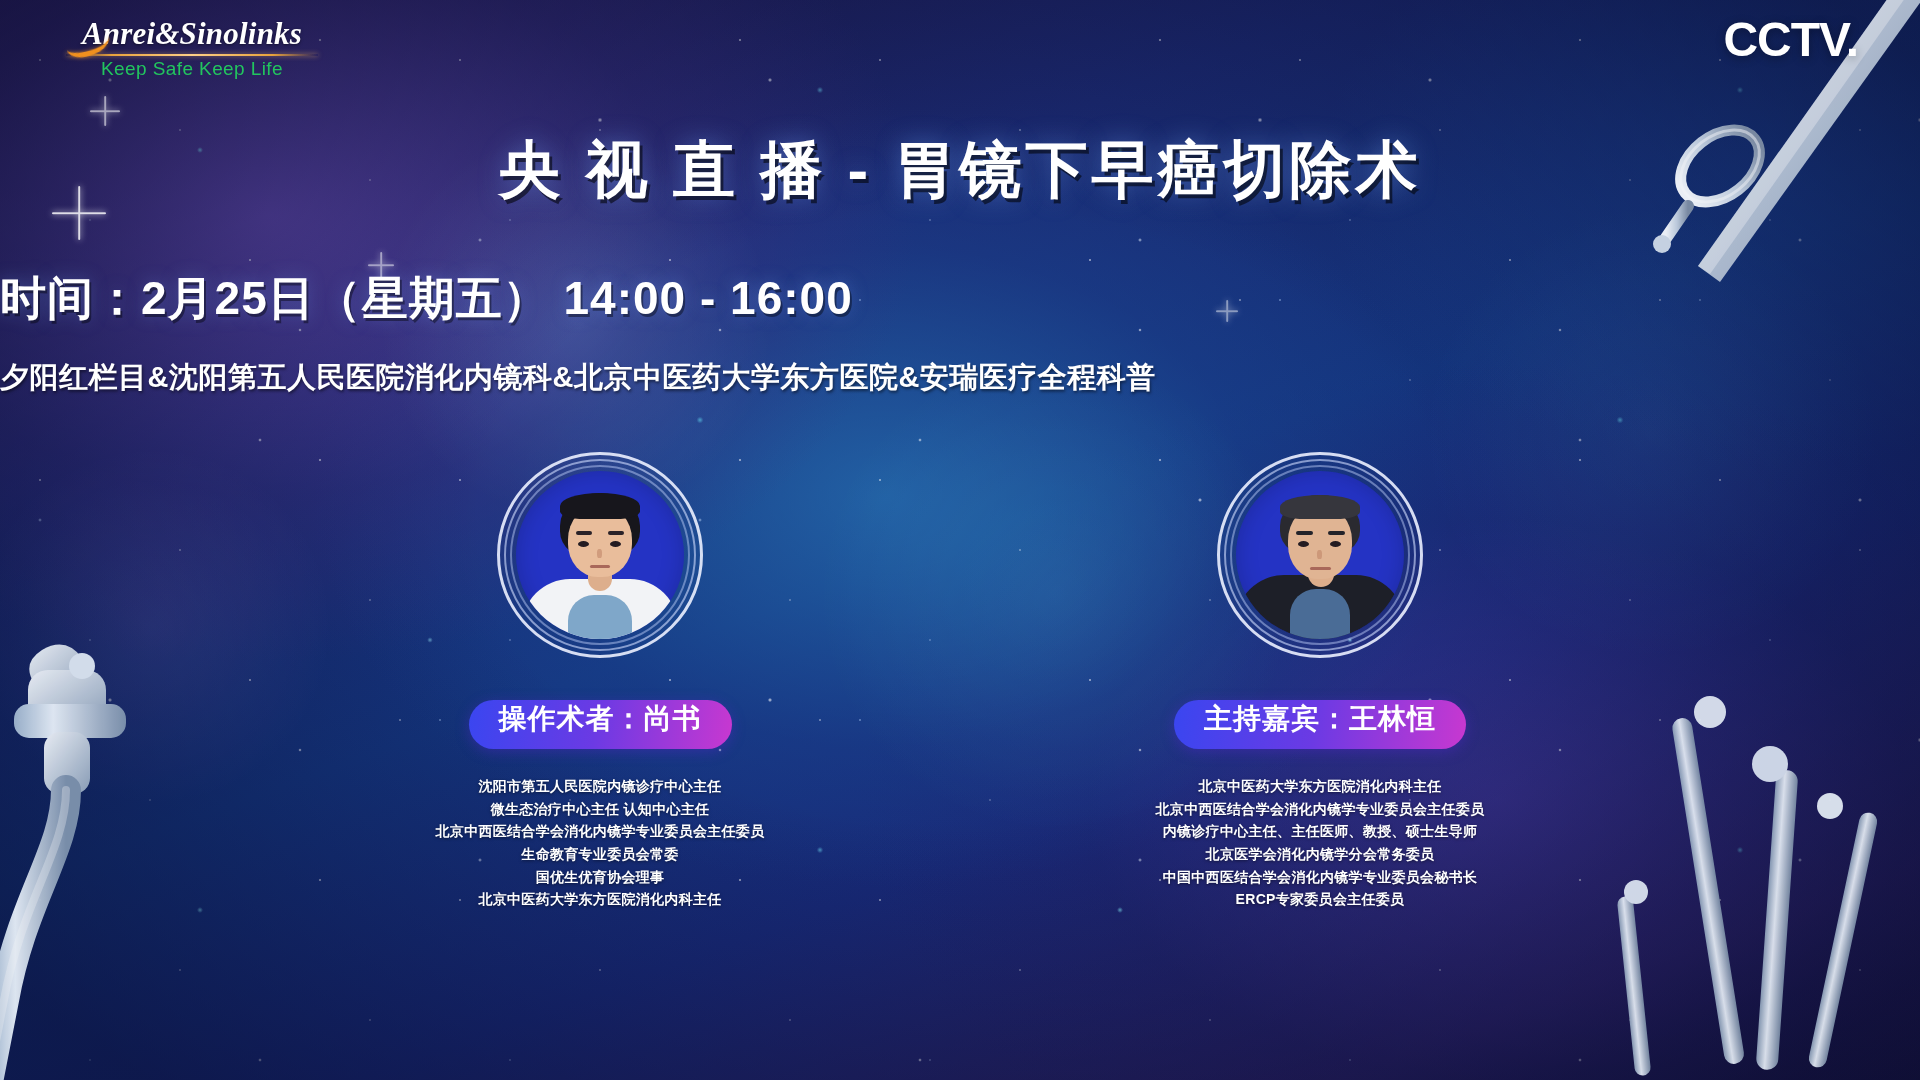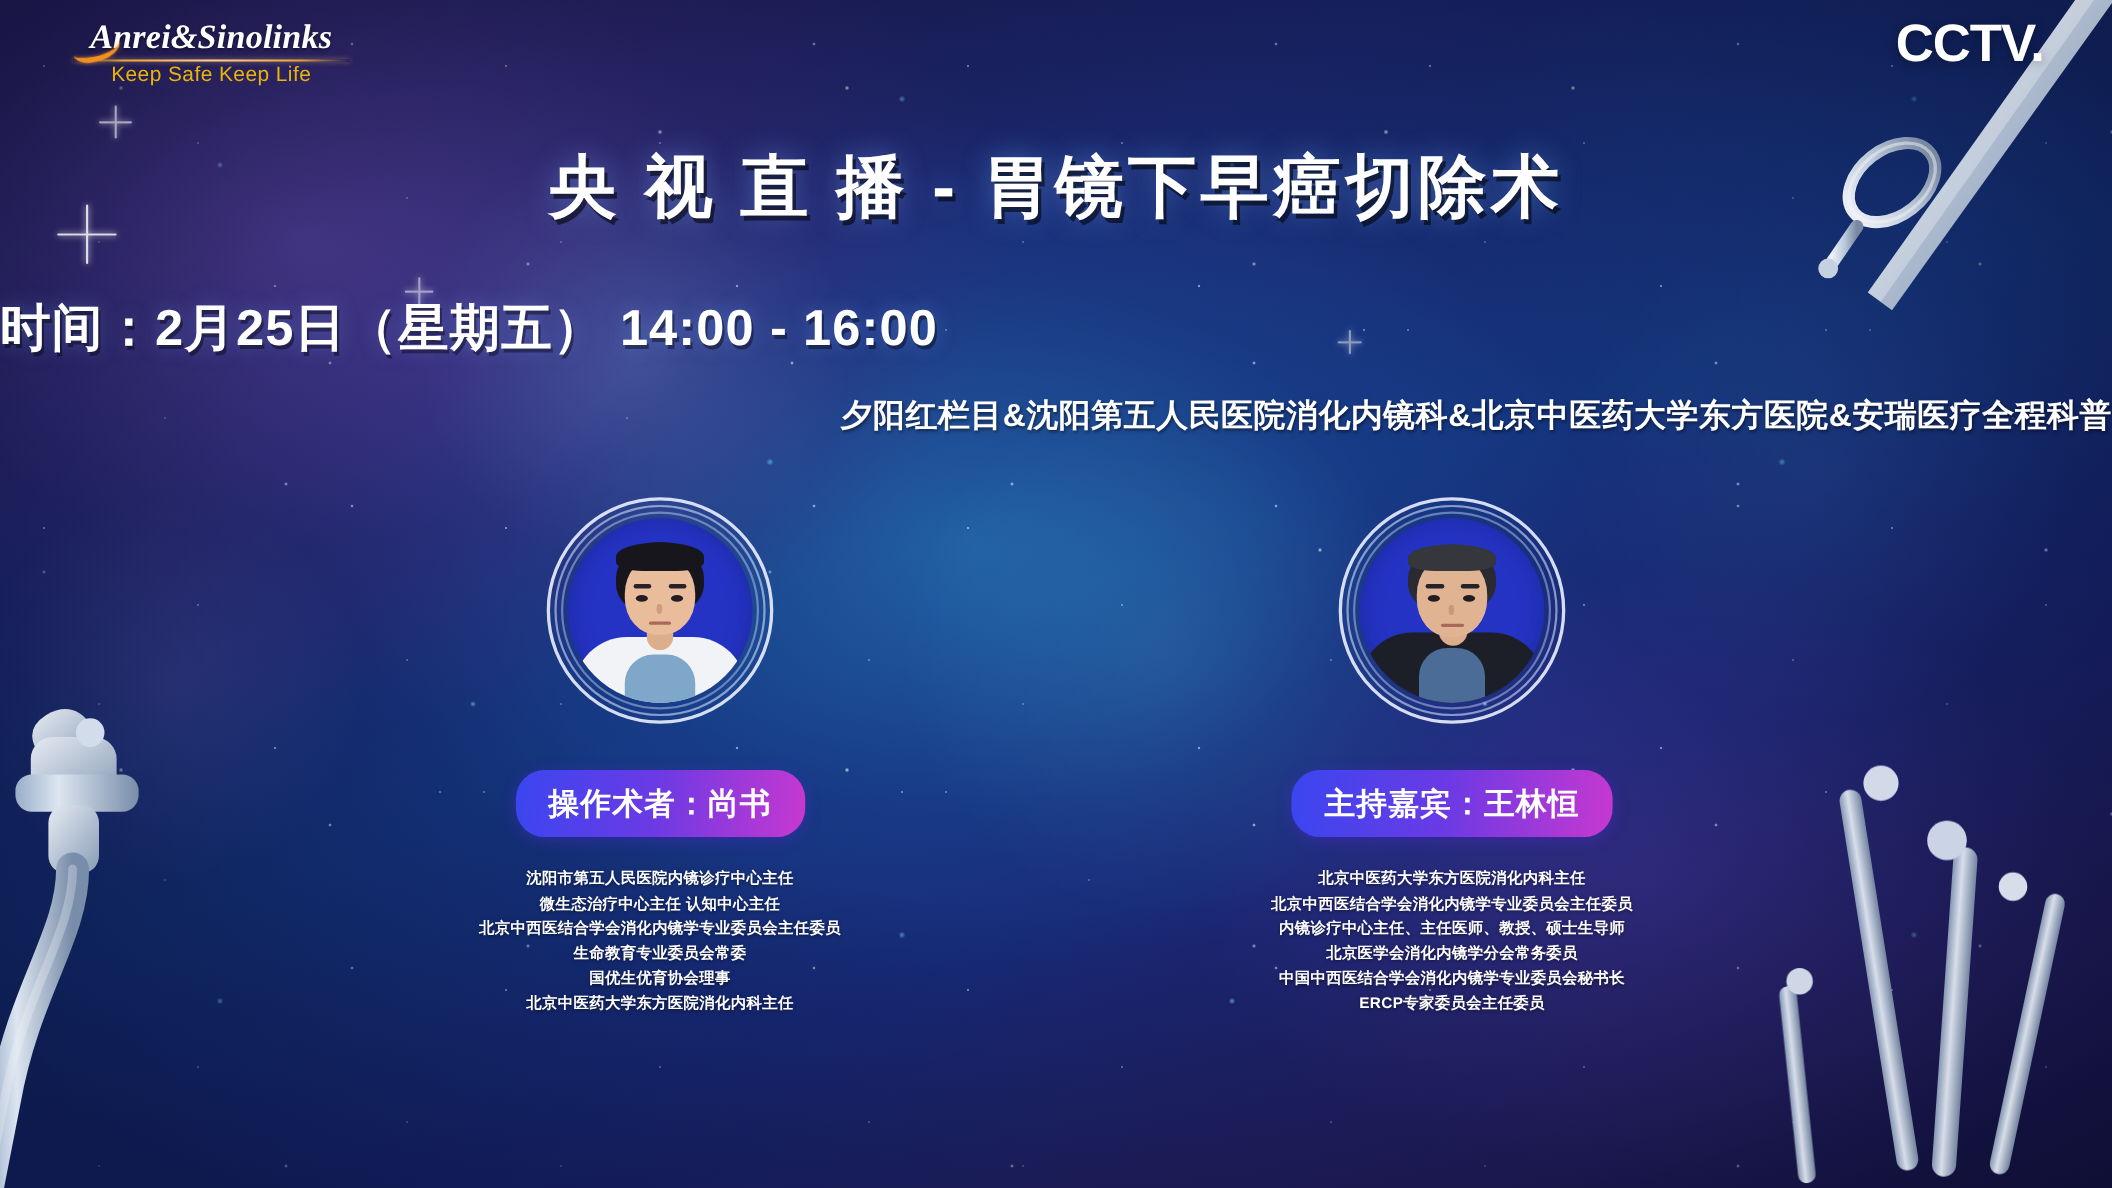--- a/index.html
+++ b/index.html
@@ -87,21 +87,21 @@
   .logo-swoosh{
     position:absolute; left:4px; top:12px; width:44px; height:26px;
     border-bottom:5px solid #f0901e; border-radius:0 0 60% 40%;
     transform:rotate(-12deg); filter:drop-shadow(0 0 2px rgba(240,144,30,.6));
   }
   .logo-rule{
     margin:3px auto 2px; width:252px; height:2px;
     background:linear-gradient(90deg, rgba(240,160,50,0) 0%, #e8a23c 18%, #ffd089 50%, #e8a23c 82%, rgba(240,160,50,0) 100%);
     box-shadow:0 0 5px rgba(255,190,100,.6);
   }
-  .logo-sub{ font-size:19px; color:#eab308; letter-spacing:.4px; font-weight:400; }
+  .logo-sub{ font-size:19px; color:#22c55e; letter-spacing:.4px; font-weight:400; }
 
   
   .cctv{
     position:absolute; right:62px; top:16px;
     font-family:"Liberation Sans", sans-serif;
     font-weight:bold; font-size:48px; color:#fff; letter-spacing:-1px;
     line-height:1; text-shadow:0 2px 10px rgba(0,0,0,.35);
   }
 
   
@@ -109,21 +109,21 @@
     position:absolute; top:128px; left:0; width:1920px; text-align:center;
     font-size:62px; font-weight:bold; color:#fff; letter-spacing:4px;
     text-shadow:3px 4px 0 rgba(0,0,0,.55), 0 0 26px rgba(120,170,255,.45);
   }
   .subtitle-time{
     position:absolute; top:268px; left:0; width:1920px; text-align:left;
     font-size:46px; font-weight:bold; color:#fff; letter-spacing:1px;
     text-shadow:2px 3px 0 rgba(0,0,0,.4), 0 0 18px rgba(120,170,255,.35);
   }
   .subtitle-orgs{
-    position:absolute; top:358px; left:0; width:1920px; text-align:right;
+    position:absolute; top:358px; left:0; width:1920px; text-align:left;
     font-size:29px; font-weight:bold; color:#fff; letter-spacing:.5px;
     text-shadow:1px 2px 3px rgba(0,0,0,.5);
   }
 
   
   .person{ position:absolute; top:452px; width:560px; text-align:center; }
   .person.left{ left:320px; }
   .person.right{ left:1040px; }
 
   .avatar{
@@ -145,21 +145,21 @@
   .p-neck{ position:absolute; background:#ddae8c; border-radius:18px; }
   .p-body{ position:absolute; border-radius:48px 48px 0 0; }
   .p-inner{ position:absolute; border-radius:26px 26px 0 0; }
   .p-brow{ position:absolute; height:4px; border-radius:3px; background:#2a2228; }
   .p-eye{ position:absolute; width:11px; height:6px; border-radius:50%; background:#241c22; }
   .p-mouth{ position:absolute; height:3px; border-radius:3px; background:#a9685a; }
   .p-nose{ position:absolute; width:5px; height:9px; border-radius:40%; background:rgba(190,130,100,.55); }
 
   .badge{
     display:inline-block; margin-top:42px;
-    padding:12px 30px 11px; border-radius:26px;
+    padding:0 30px 11px; border-radius:26px;
     font-size:28px; font-weight:bold; color:#fff; letter-spacing:1px;
     background:linear-gradient(97deg,#3a46f0 0%, #6b3ae4 48%, #c838d0 100%);
     box-shadow:0 3px 14px rgba(80,40,200,.45);
     white-space:nowrap;
   }
   .creds{ margin-top:26px; }
   .creds div{
     font-size:14px; font-weight:bold; color:#fff; line-height:1.62;
     letter-spacing:.3px; white-space:nowrap;
     text-shadow:0 1px 3px rgba(0,0,0,.5);

